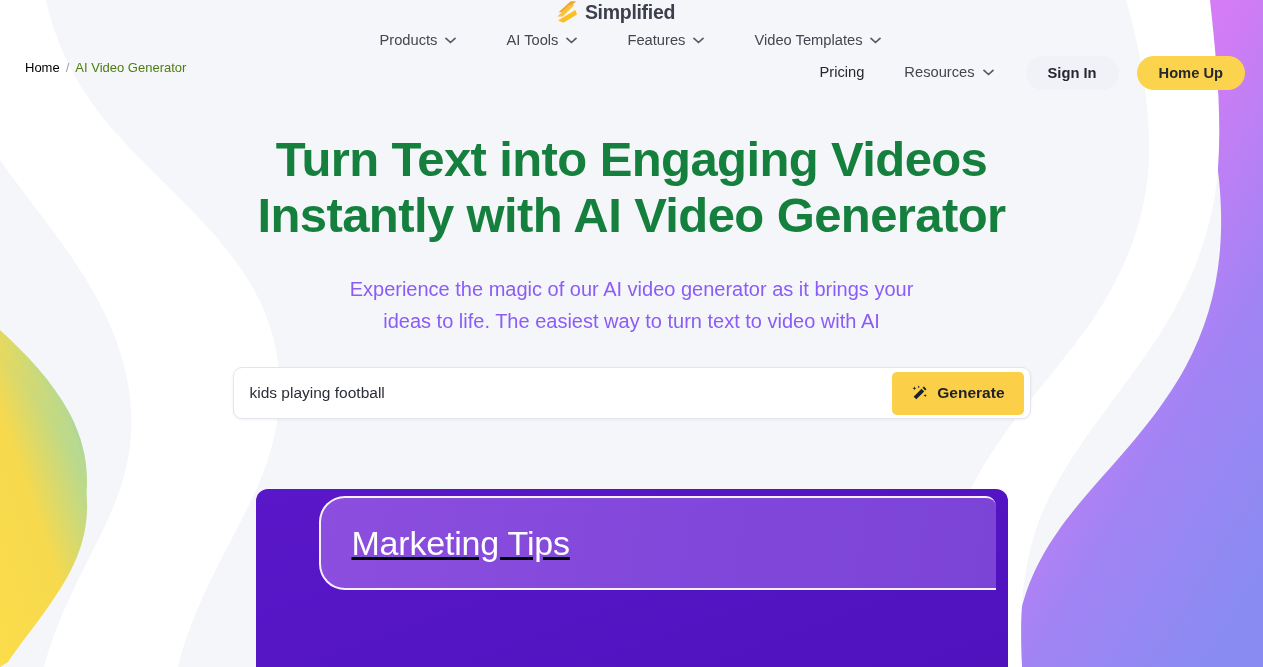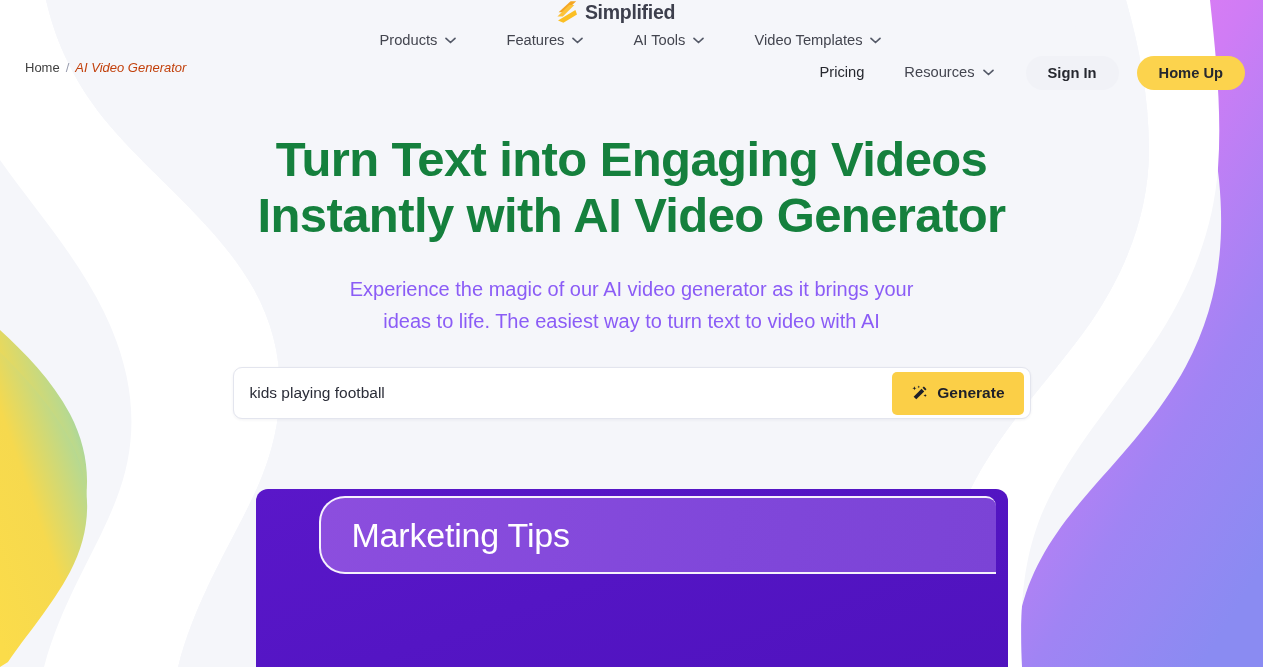--- a/index.html
+++ b/index.html
@@ -111,23 +111,23 @@
   
   .breadcrumb {
     position: relative;
     z-index: 5;
     display: flex;
     align-items: center;
     gap: 6px;
     padding: 7px 0 0 25px;
     font-size: 13px;
   }
-  .crumb-home { color: #404040; cursor: pointer; }
+  .crumb-home { color: #000000; cursor: pointer; }
   .crumb-sep { color: #9a9eb0; }
-  .crumb-current { color: #c2410c; font-style: italic; }
+  .crumb-current { color: #4d7c0f; }
 
   
   .hero {
     position: relative;
     z-index: 4;
     text-align: center;
     padding-top: 56px;
   }
   .hero h1 {
     font-size: 49px;
@@ -202,30 +202,31 @@
     height: 200px;
     border-radius: 12px;
     background: linear-gradient(160deg, #5a17c9 0%, #5415c4 45%, #4f12bd 100%);
     overflow: hidden;
   }
   .video-card-inner {
     position: absolute;
     left: 63px;
     top: 7px;
     right: 12px;
-    height: 78px;
+    height: 94px;
     background: linear-gradient(100deg, #8c4ede 0%, #8047da 60%, #7b43d6 100%);
     border: 2px solid rgba(255,255,255,0.92);
     border-right: none;
     border-top-left-radius: 26px;
     border-bottom-left-radius: 26px;
     border-top-right-radius: 10px;
     display: flex;
     align-items: center;
     padding-left: 31px;
+    text-decoration: underline;
   }
   .video-card-title {
     font-size: 34px;
     color: #ffffff;
     letter-spacing: -0.2px;
     line-height: 1;
   }
 </style>
 </head>
 <body>
@@ -333,28 +334,28 @@
   <div class="nav-links">
 
     <div class="nav-item">
       <span>Products</span>
       <svg class="chev" viewBox="0 0 11 7" xmlns="http://www.w3.org/2000/svg">
         <path d="M1 1.3 L5.5 5.5 L10 1.3" fill="none" stroke="#555a68" stroke-width="1.7" stroke-linecap="round" stroke-linejoin="round"></path>
       </svg>
     </div>
 
     <div class="nav-item">
-      <span>Features</span>
+      <span>AI Tools</span>
       <svg class="chev" viewBox="0 0 11 7" xmlns="http://www.w3.org/2000/svg">
         <path d="M1 1.3 L5.5 5.5 L10 1.3" fill="none" stroke="#555a68" stroke-width="1.7" stroke-linecap="round" stroke-linejoin="round"></path>
       </svg>
     </div>
 
     <div class="nav-item">
-      <span>AI Tools</span>
+      <span>Features</span>
       <svg class="chev" viewBox="0 0 11 7" xmlns="http://www.w3.org/2000/svg">
         <path d="M1 1.3 L5.5 5.5 L10 1.3" fill="none" stroke="#555a68" stroke-width="1.7" stroke-linecap="round" stroke-linejoin="round"></path>
       </svg>
     </div>
 
     <div class="nav-item">
       <span>Video Templates</span>
       <svg class="chev" viewBox="0 0 11 7" xmlns="http://www.w3.org/2000/svg">
         <path d="M1 1.3 L5.5 5.5 L10 1.3" fill="none" stroke="#555a68" stroke-width="1.7" stroke-linecap="round" stroke-linejoin="round"></path>
       </svg>

